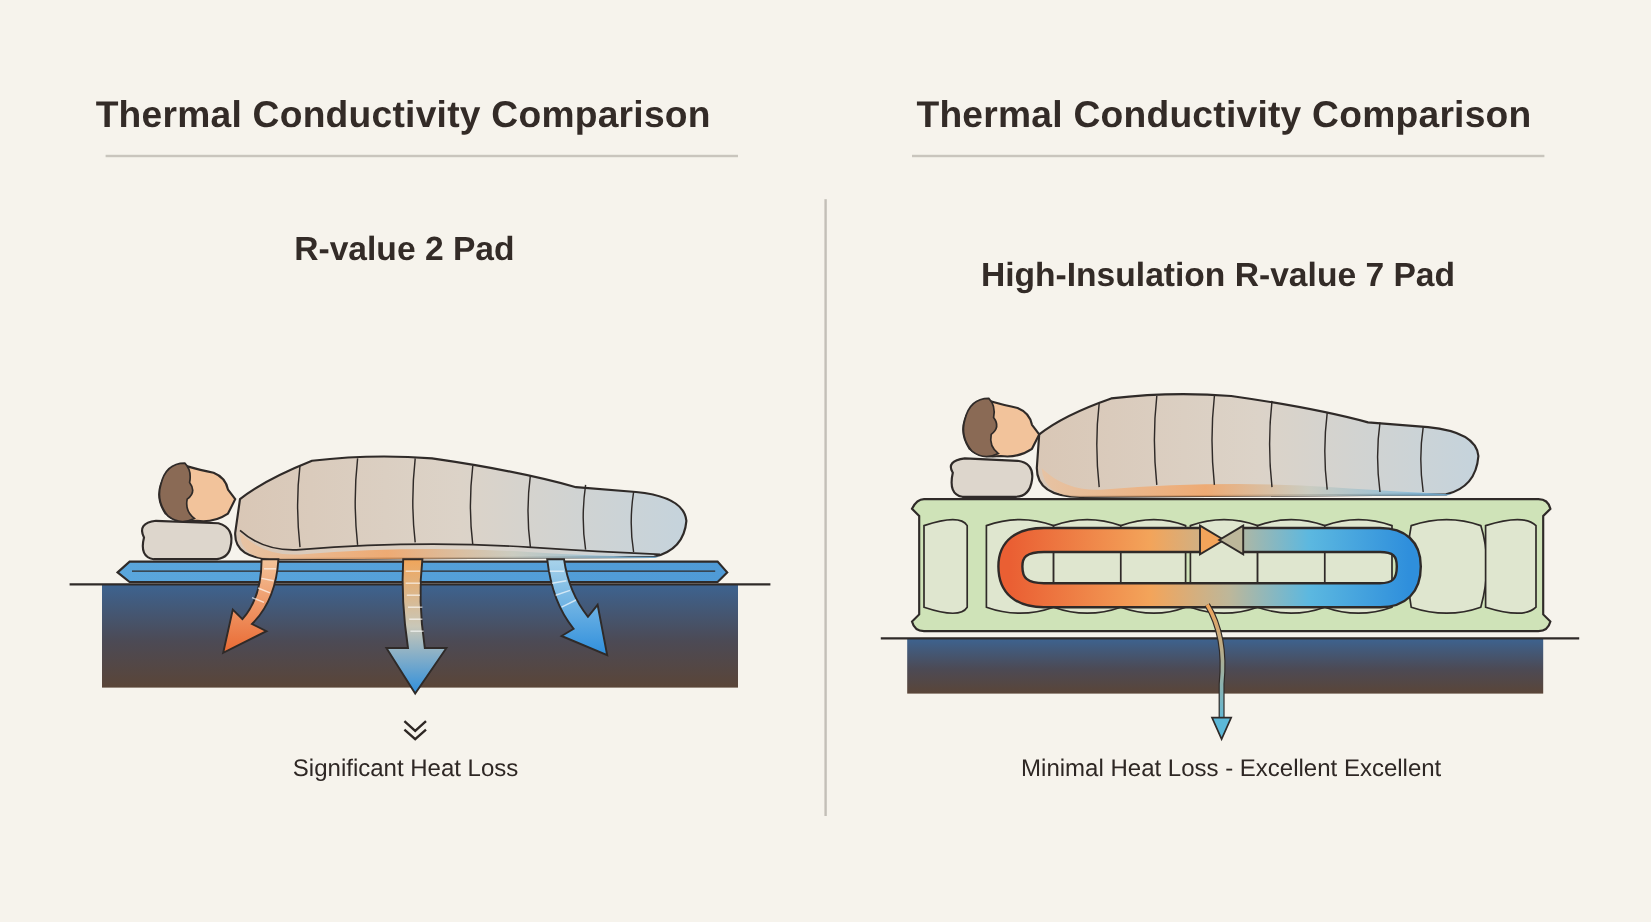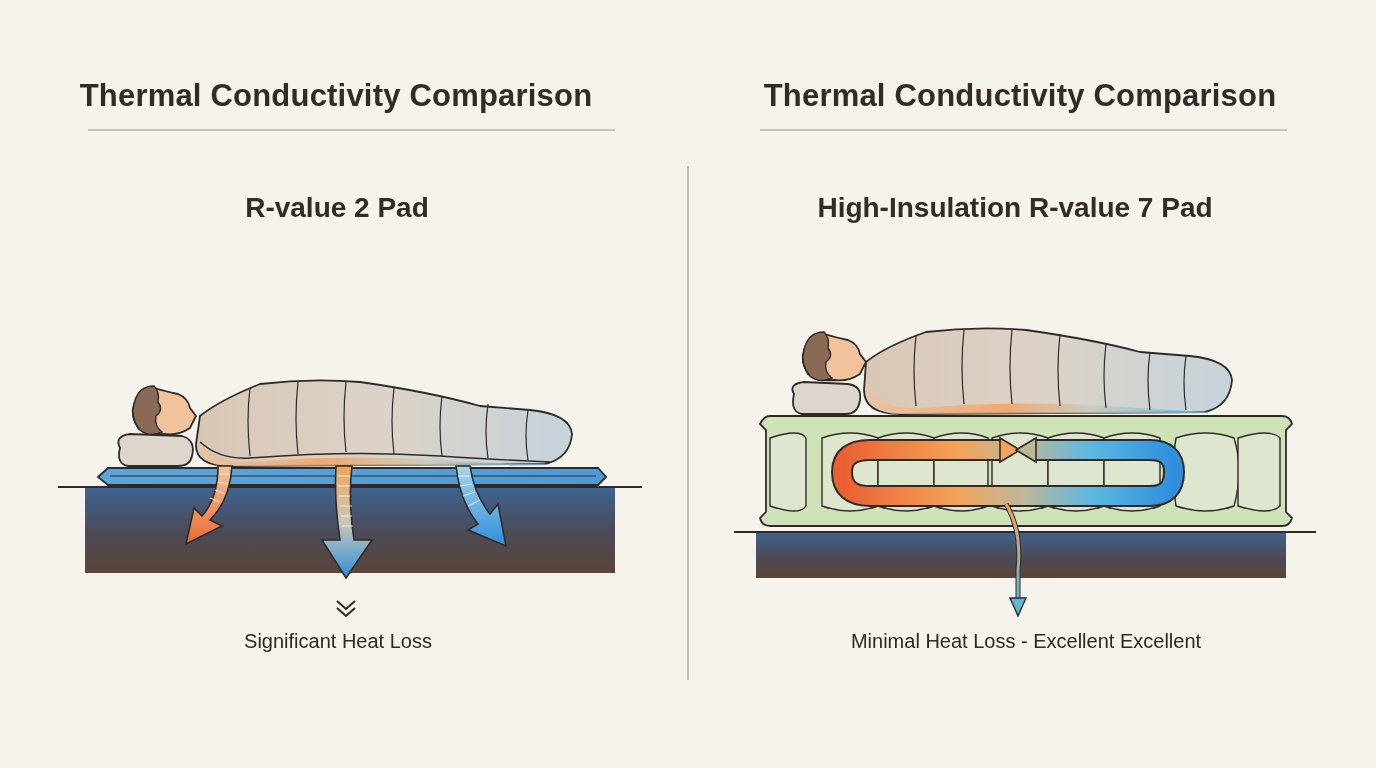--- a/index.html
+++ b/index.html
@@ -21,21 +21,21 @@
     .left .title { left: -8px; }
     .right .title { left: -12px; }
     .title-rule { position: absolute; top: 129px; height: 2px; background: #c9c5bd; }
     .left .title-rule { left: 88px; width: 527px; }
     .right .title-rule { left: 72px; width: 527px; }
     .subtitle {
       position: absolute; top: 192px; width: 100%; text-align: center;
       font-size: 28px; font-weight: bold; color: #332b27;
     }
     .left .subtitle { left: -7px; }
-    .right .subtitle { left: -17px; }
+    .right .subtitle { left: -17px; margin-top: 21px; }
     .caption {
       position: absolute; top: 630px; width: 100%; text-align: center;
       font-size: 20px; color: #2e2724;
     }
     .left .caption { left: -6px; }
     .right .caption { left: 338px; width: auto; transform: translateX(-50%); white-space: nowrap; }
     .chevrons { position: absolute; left: 334px; top: 598px; }
     .divider { position: absolute; left: 687px; top: 166px; width: 2px; height: 514px; background: #c3bfb7; }
     svg.scene { position: absolute; }
   </style>

